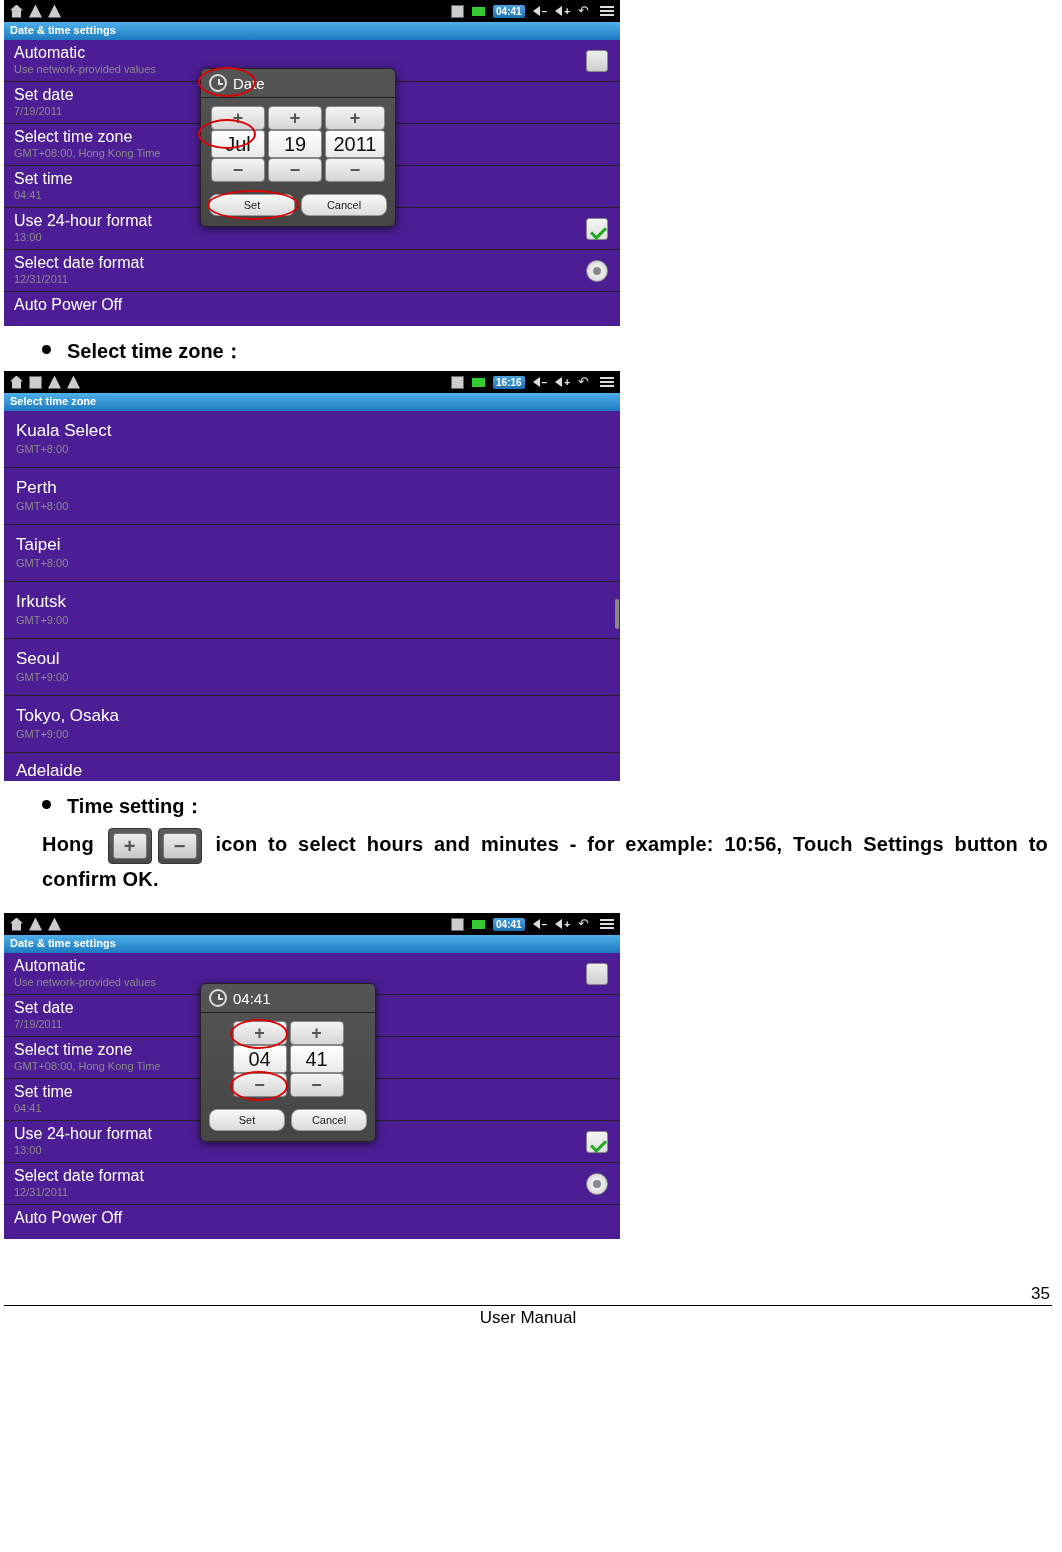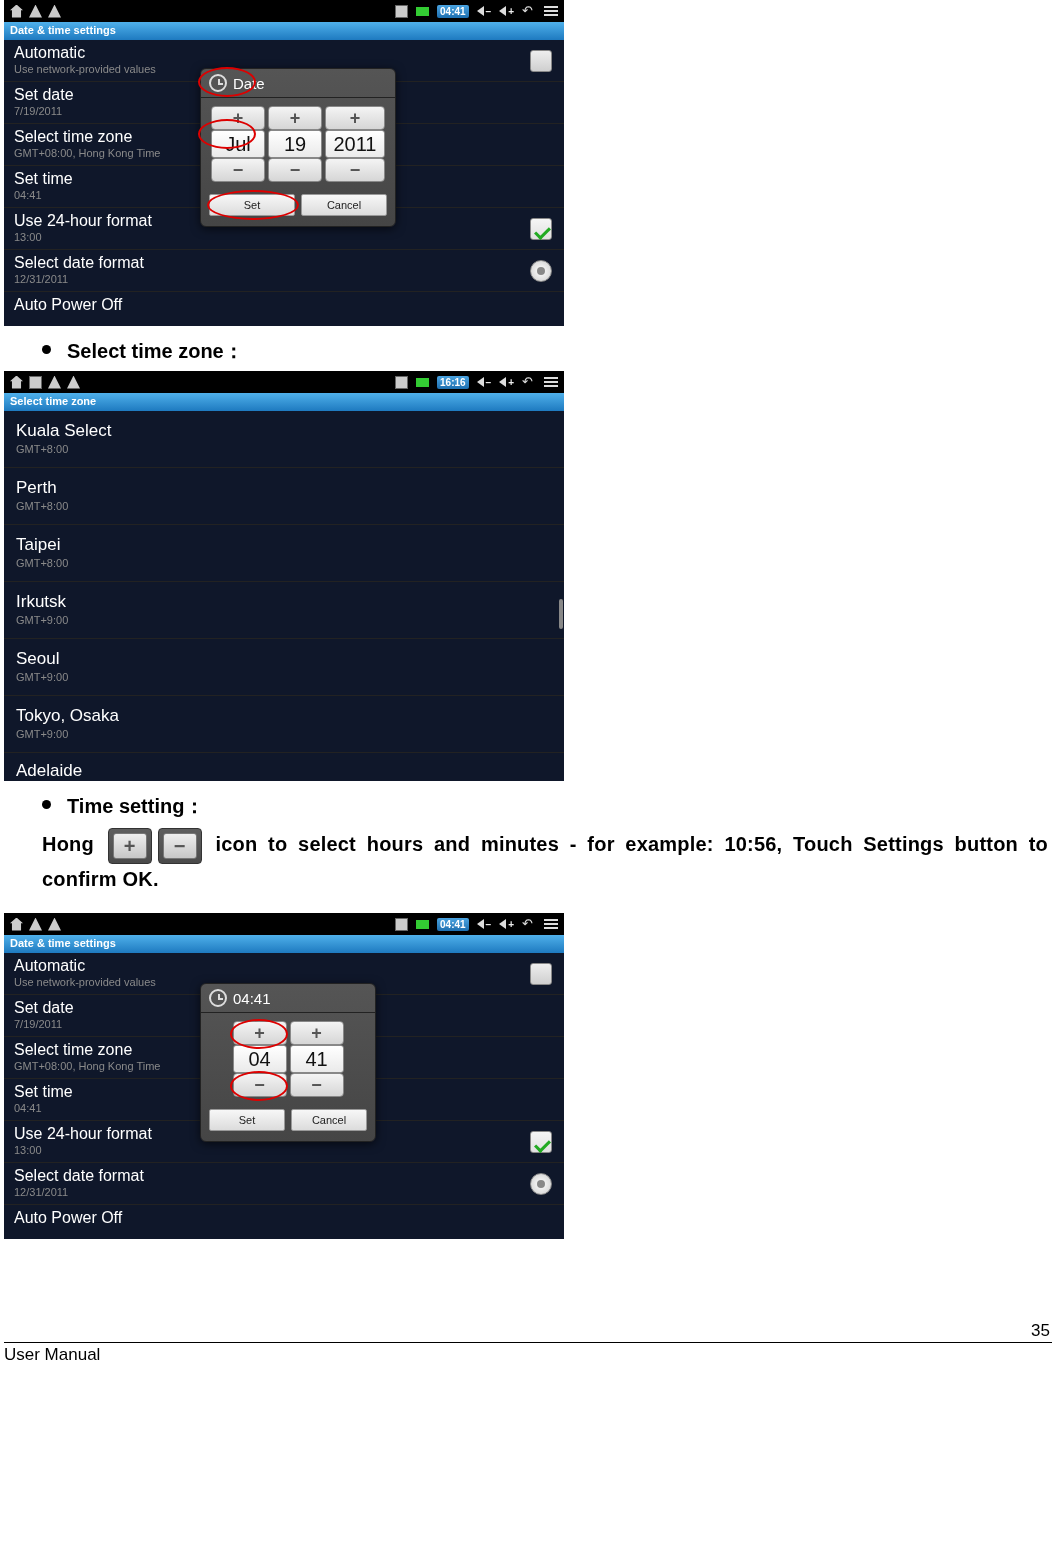--- a/index.html
+++ b/index.html
@@ -1,20 +1,20 @@
 <!DOCTYPE html>
 <html><head>
 <meta charset="utf-8">
 <style>
   * { box-sizing: border-box; margin: 0; padding: 0; }
   body { font-family: Arial, sans-serif; background: #fff; width: 1062px; }
   .page { padding: 0 10px 0 4px; }
 
   
-  .screen { width: 560px; background: #0f172a; margin-bottom: 4px; position: relative; }
+  .screen { width: 616px; background: #4c1d95; margin-bottom: 4px; position: relative; }
 
   
   .statusbar { height: 22px; background: #000; display: flex; align-items: center; padding: 0 6px; font-size: 11px; color: #fff; }
   .statusbar .left { display: flex; align-items: center; gap: 6px; }
   .statusbar .spacer { flex: 1; }
   .statusbar .right { display: flex; align-items: center; gap: 8px; }
   .ico-home { width: 13px; height: 13px; background: #ccc; clip-path: polygon(50% 0, 100% 45%, 85% 45%, 85% 100%, 15% 100%, 15% 45%, 0 45%); }
   .ico-notif { width: 13px; height: 13px; background: #ccc; clip-path: polygon(50% 0, 0 100%, 100% 100%); }
   .ico-notif2 { width: 13px; height: 13px; background: #ccc; clip-path: polygon(50% 0, 0 100%, 100% 100%); }
   .ico-sq { width: 13px; height: 13px; background: #ccc; border: 1px solid #666; }
@@ -54,21 +54,21 @@
   .clock-ic { width:18px; height:18px; border:2px solid #ddd; border-radius:50%; position:relative;}
   .clock-ic::after { content:''; position:absolute; left:7px; top:3px; width:2px; height:6px; background:#ddd;}
   .clock-ic::before { content:''; position:absolute; left:7px; top:7px; width:5px; height:2px; background:#ddd;}
   .popup-hdr span { color:#fff; font-size:15px; font-weight:400;}
   .spinrow { display:flex; gap:3px; justify-content:center; padding:8px 8px 6px;}
   .spincol { width: 54px; display:flex; flex-direction:column; align-items:stretch; gap:0;}
   .spincol.wide { width: 60px;}
   .spinbtn { height:24px; background: linear-gradient(#f4f4f4,#d6d6d6); border:1px solid #888; border-radius:4px; display:flex; align-items:center; justify-content:center; color:#555; font-size:18px; font-weight:bold;}
   .spinval { height:28px; background: linear-gradient(#fff,#eaeaea); border:1px solid #888; border-radius:3px; display:flex; align-items:center; justify-content:center; color:#111; font-size:20px;}
   .btnrow { display:flex; gap:6px; padding: 6px 8px 10px;}
-  .btnrow .b { flex:1; height:22px; background: linear-gradient(#f7f7f7,#dcdcdc); border:1px solid #999; border-radius:2px; display:flex; align-items:center; justify-content:center; font-size:11px; color:#222;}
+  .btnrow .b { flex:1; height:22px; background: linear-gradient(#f7f7f7,#dcdcdc); border:1px solid #999; border-radius:8px; display:flex; align-items:center; justify-content:center; font-size:11px; color:#222;}
   .circ { position:absolute; border:2px solid #d00; border-radius:50%; pointer-events:none;}
 
   
   .tzrow { padding: 10px 12px 12px; border-bottom:1px solid #222;}
   .tzrow .tzname { color:#fff; font-size:17px;}
   .tzrow .tzoff { color:#8a8a8a; font-size:11px; margin-top:2px;}
   .tzlast { padding: 8px 12px 0; }
   .tzlast .tzname { color:#fff; font-size:17px;}
   .scroll-thumb { position:absolute; right:1px; top:228px; width:4px; height:30px; background:#888; border-radius:2px;}
 
@@ -77,21 +77,21 @@
   .doc-item { display:flex; align-items:flex-start; gap:16px; margin-top: 2px;}
   .bullet { width:9px; height:9px; background:#000; border-radius:50%; margin-top:7px; flex-shrink:0;}
   .doc-item b { font-size:20px;}
   .doc-item .rest { font-size:20px; font-weight:400;}
   .doc-plain { font-size:20px; padding:0 0 6px 4px;}
   .doc-block { padding: 2px 4px 18px 38px; font-size:20px; line-height:1.55; text-align: justify; letter-spacing: .2px;}
   .doc-block b { font-weight:bold;}
   .pmbox { display:inline-flex; vertical-align:middle; width:44px; height:36px; background: linear-gradient(#5e5e5e,#4a4a4a); border-radius:4px; border:1px solid #333; align-items:center; justify-content:center; margin: 0 3px;}
   .pminner { width:34px; height:26px; background: linear-gradient(#eee,#c7c7c7); border:1px solid #777; border-radius:3px; display:flex; align-items:center; justify-content:center; color:#555; font-weight:bold; font-size:20px;}
 
-  .footer { border-top:1px solid #000; margin-top: 103px; padding-top:2px; font-size:17px; position:relative;}
+  .footer { border-top:1px solid #000; margin-top: 66px; text-align:center; padding-top:2px; font-size:17px; position:relative;}
   .footer .pg { position:absolute; right:2px; top:-22px; font-size:17px;}
 </style>
 </head>
 <body>
 
 <div class="page">
 
 <div class="screen">
   <div class="statusbar">
     <div class="left">

